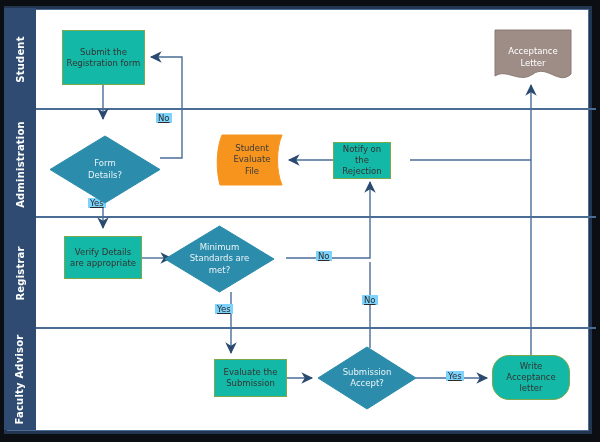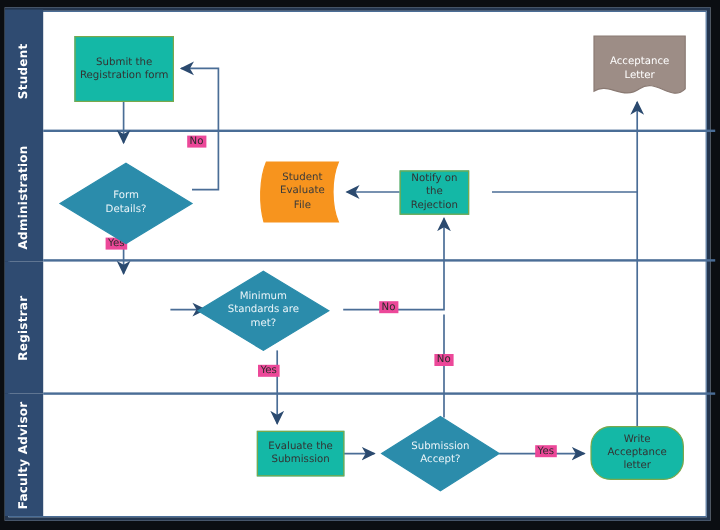--- a/index.html
+++ b/index.html
@@ -60,21 +60,21 @@
     color:#ffffff;font-size:8.5px;line-height:1.35;
     pointer-events:none;
   }
   .doc-label.dark{color:#3b3b3b;}
   svg.shp{position:absolute;left:0;top:0;overflow:visible;}
 
   
   .wires{position:absolute;left:0;top:0;width:600px;height:442px;pointer-events:none;}
   .edge-label{
     position:absolute;font-size:8.5px;color:#2b2b2b;
-    background:#ec4899;padding:0 2px;white-space:nowrap;
+    background:#7dd3fc;padding:0 2px;white-space:nowrap;text-decoration:underline;
   }
 </style>
 </head>
 <body>
 
 <div id="root">
   <div class="frame">
     <div class="frame-inner"></div>
   </div>
 
@@ -180,20 +180,26 @@
     </div>
   </div>
 
   <div class="shape proc" style="left:333px;top:142px;width:58px;height:37px;">
     <div class="t">
       <div>Notify on the</div>
       <div>Rejection</div>
     </div>
   </div>
 
+  <div class="shape proc" style="left:64px;top:236px;width:78px;height:43px;">
+    <div class="t">
+      <div>Verify Details</div>
+      <div>are appropriate</div>
+    </div>
+  </div>
 
   <div class="shape" style="left:165px;top:226px;width:109px;height:66px;">
     <svg class="shp" width="109" height="66" viewBox="0 0 109 66">
       <path d="M54.5,0 L109,33 L54.5,66 L0,33 Z" fill="#2b8cab" stroke="#2b8cab" stroke-width="1"></path>
     </svg>
     <div class="dec-label">
       <div>
         <div>Minimum</div>
         <div>Standards  are</div>
         <div>met?</div>

